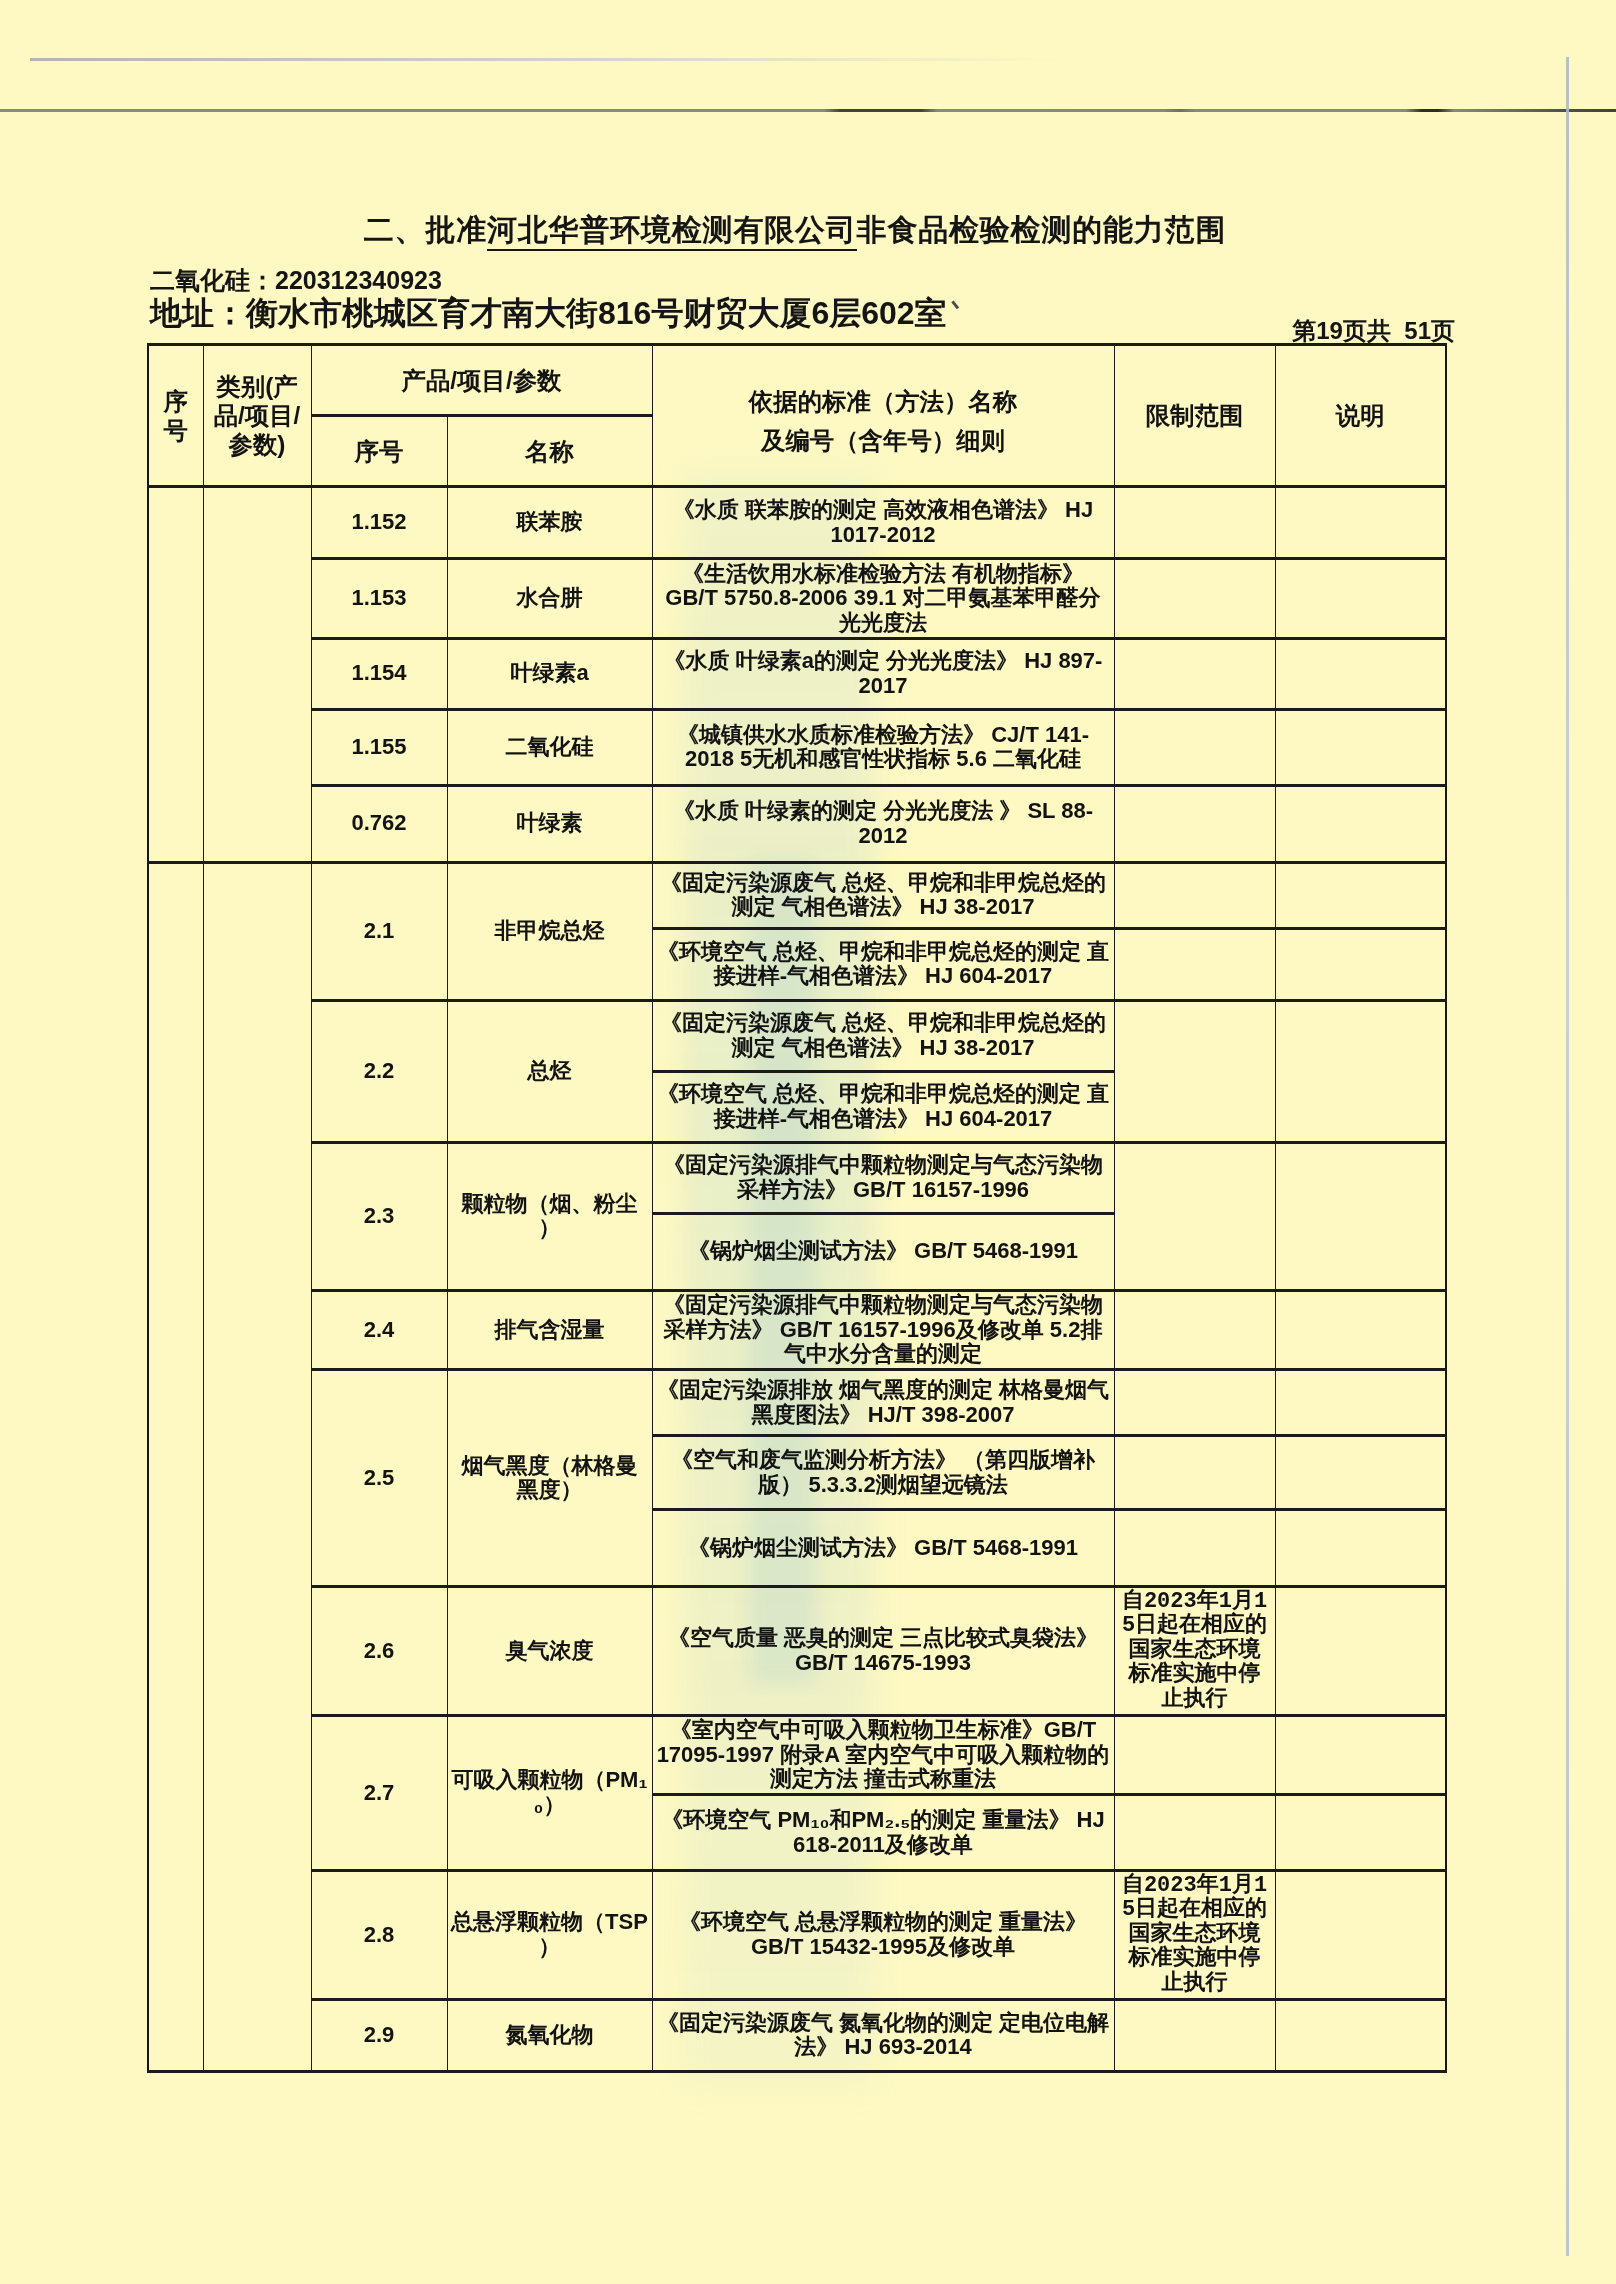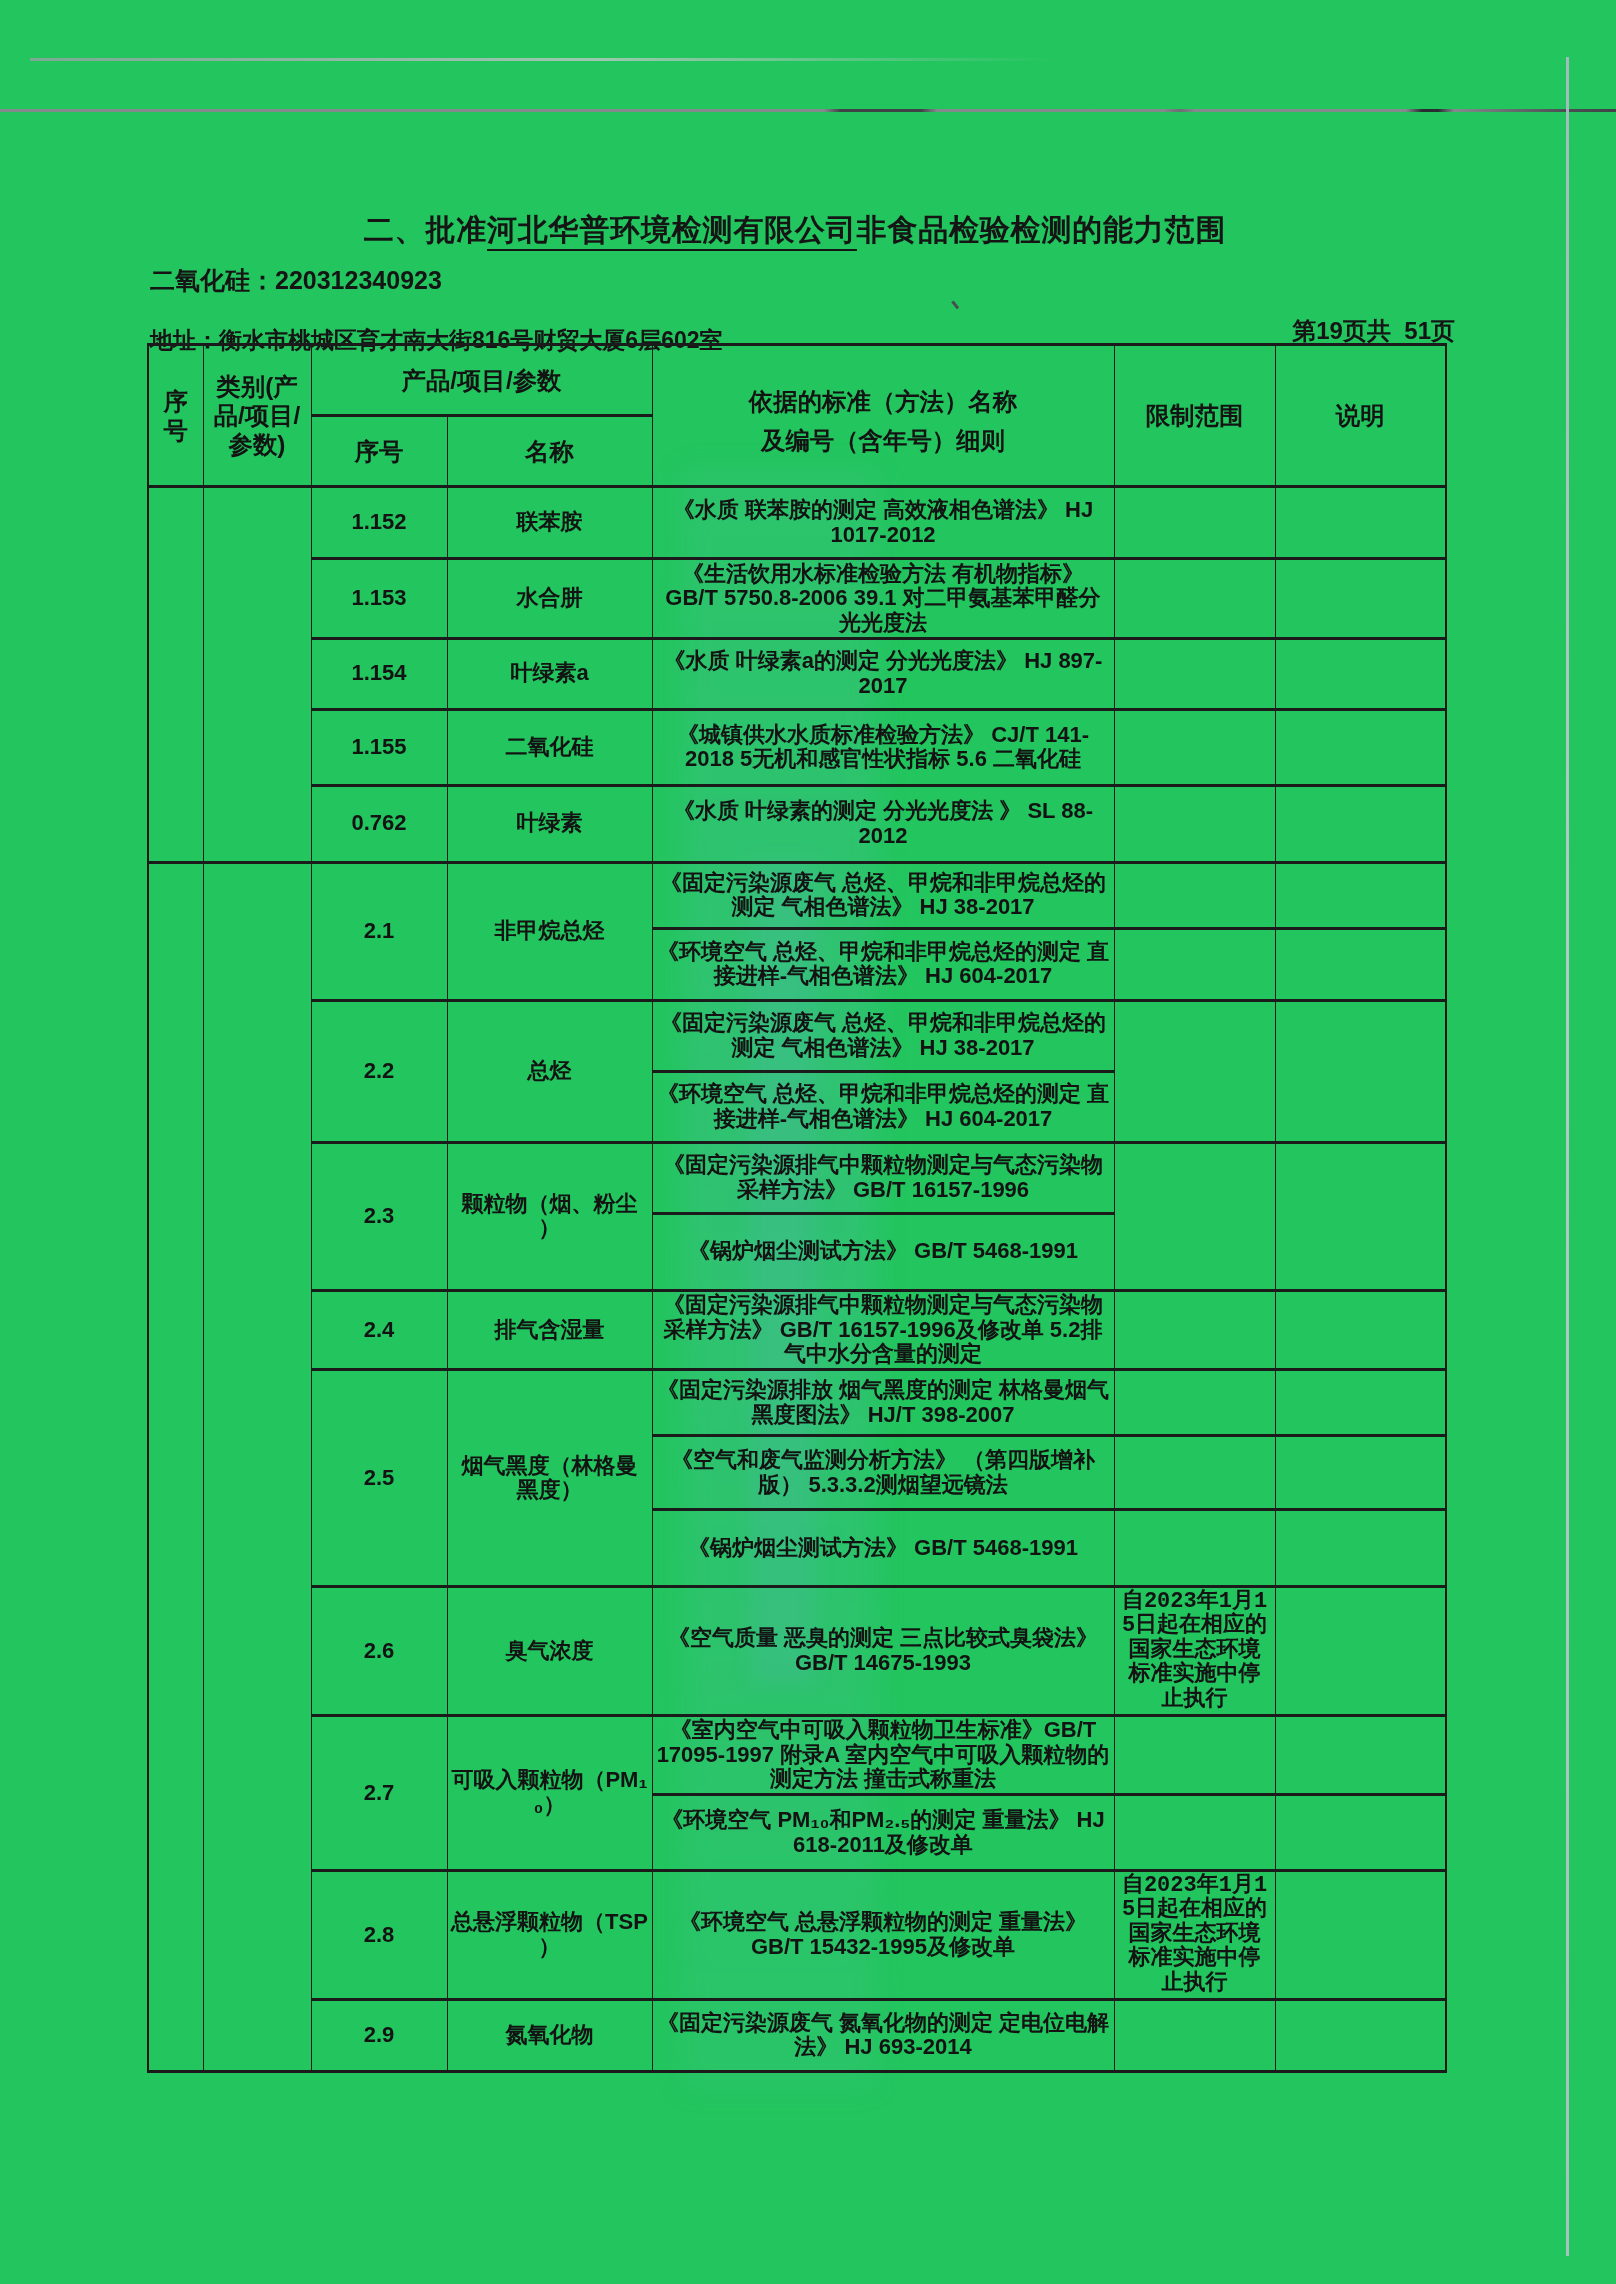--- a/index.html
+++ b/index.html
@@ -1,38 +1,38 @@
 <!DOCTYPE html>
 <html style="font-size:13.5px"><head>
 <meta charset="utf-8">
 <style>
   html,body{margin:0;padding:0;background:#e8e8e8;}
   .page{
-    position:relative;width:1616px;height:2284px;background:#22c55e;overflow:hidden;
+    position:relative;width:1616px;height:2284px;background:#fef9c3;overflow:hidden;
     font-family:"Liberation Sans","DejaVu Sans",sans-serif;color:#151515;margin:0 auto;
   }
   
   .artifact{position:absolute;pointer-events:none;}
   .scan-line-faint{top:58px;left:29.5px;width:1031px;height:3.4px;
     background:linear-gradient(90deg,#9aa0a4,#c6c9cb 55%,rgba(200,203,205,0));opacity:.75;}
   .scan-line-dark{top:109px;left:0;width:1616px;height:3.4px;
     background:linear-gradient(90deg,#84898d 0%,#84898d 51%,#3f4347 52%,#3f4347 57%,#84898d 58%,#84888c 72%,#6a6e72 73%,#84898d 74%,#84898d 87%,#2a2d30 88%,#2a2d30 89%,#84898d 90%,#4a4e52 97%,#3f4347 100%);}
   .scan-line-vert{top:57px;left:1566px;width:2.5px;height:2199px;
     background:linear-gradient(180deg,#aebbc6,#c2ccd4 40%,#b5c2cc);opacity:.9;}
   .scan-tick{top:298px;left:953px;width:7.6px;height:9.3px;border-left:3.4px solid #4a4d50;transform:rotate(-38deg);}
   .scan-smudge1{top:471px;left:682px;width:194px;height:1616px;
     background:linear-gradient(180deg,rgba(135,195,225,.10),rgba(120,185,220,.16) 40%,rgba(135,195,225,.08));filter:blur(15px);}
   .scan-smudge2{top:859px;left:749px;width:67px;height:825px;background:rgba(105,175,212,.15);filter:blur(10px);}
   
   .doc-title{position:absolute;left:147px;top:210px;width:1296px;text-align:center;
     font-size:30px;font-weight:700;letter-spacing:0.8px;white-space:nowrap;}
   .doc-title .underlined{border-bottom:2.5px solid #151515;padding-bottom:2.5px;}
   .meta-line{position:absolute;left:150px;font-weight:700;white-space:nowrap;}
   .cert-line{top:264px;font-size:25px;}
-  .addr-line{top:325px;font-size:23px;}
+  .addr-line{top:292px;font-size:32px;}
   .page-info{position:absolute;left:1229px;top:315px;width:226px;text-align:right;
     font-size:24px;font-weight:700;white-space:pre;}
   
   table.cap{position:absolute;left:147px;top:343px;width:1296px;border-collapse:collapse;
     table-layout:fixed;border:2.5px solid #161616;}
   .cap th,.cap td{
     border-left:1.7px solid #1b1b1b;border-right:1.7px solid #1b1b1b;
     border-top:3.4px solid #1b1b1b;border-bottom:3.4px solid #1b1b1b;
     text-align:center;vertical-align:middle;font-weight:700;color:#131313;
     padding:1.7px 3.4px;overflow:hidden;

